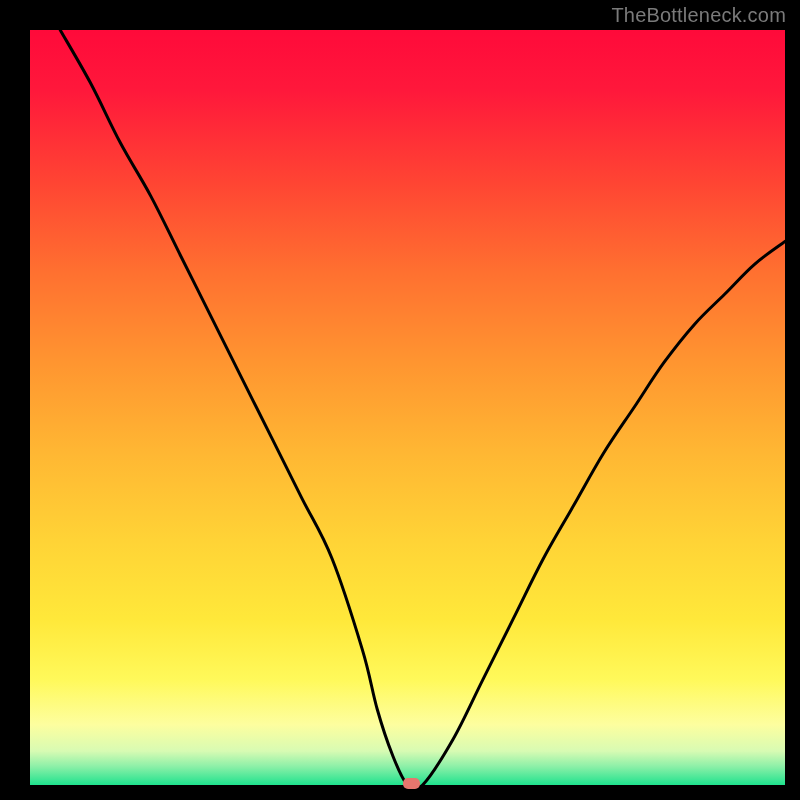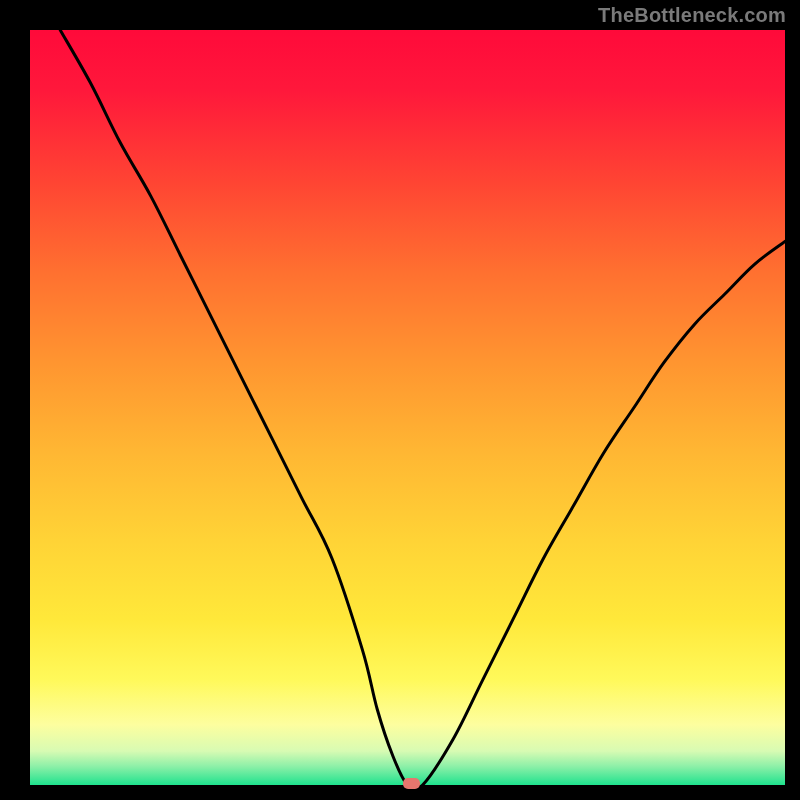--- a/index.html
+++ b/index.html
@@ -41,21 +41,21 @@
         #d8fbb3 95.5%,
         #8ef0a8 97.5%,
         #1fe28e 100%);
   }
   .watermark {
     position: absolute;
     top: 4px;
     right: 14px;
     color: #7a7a7a;
     font-size: 20px;
-    font-weight: 700;
+    font-weight: 400;
     letter-spacing: 0.2px;
   }
   svg.curve {
     position: absolute;
     left: 30px;
     top: 30px;
     width: 755px;
     height: 755px;
     pointer-events: none;
   }

